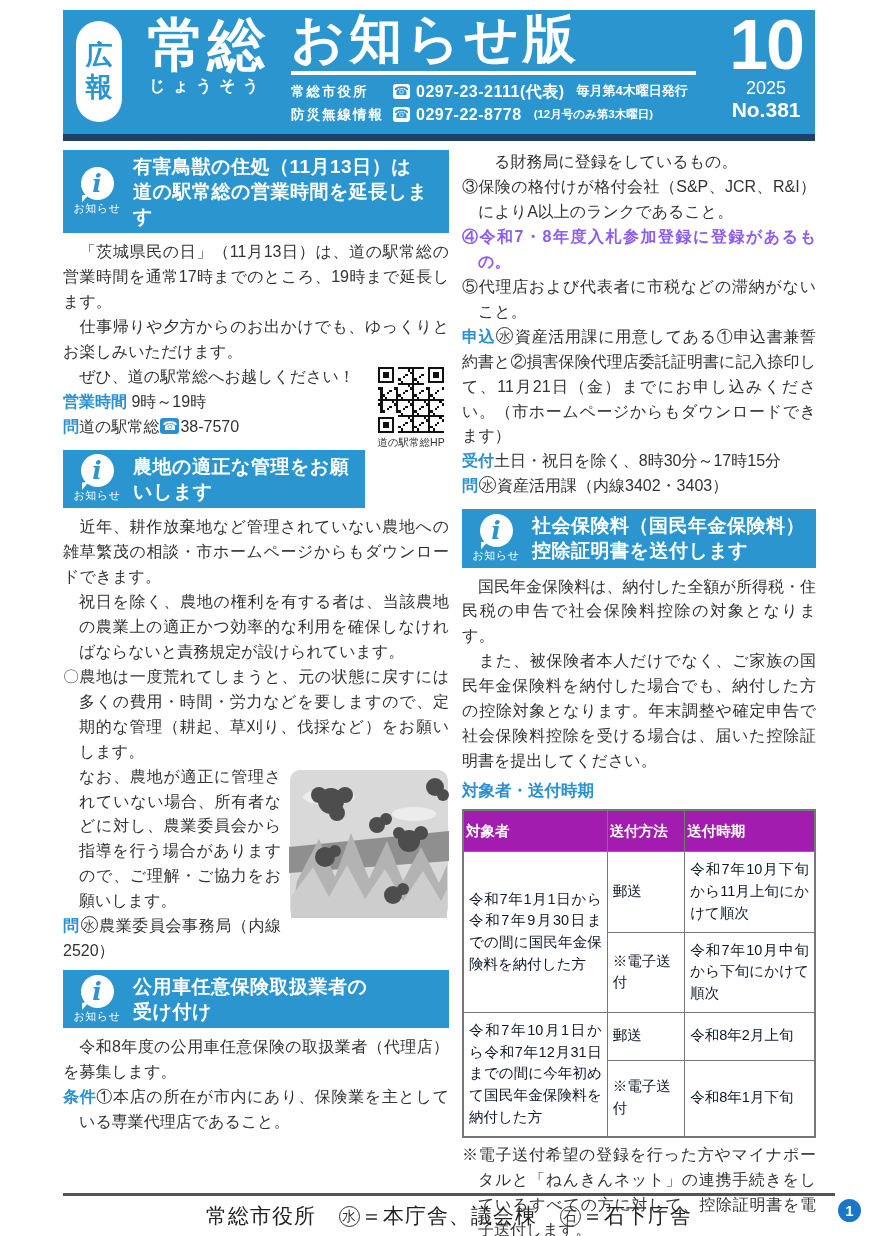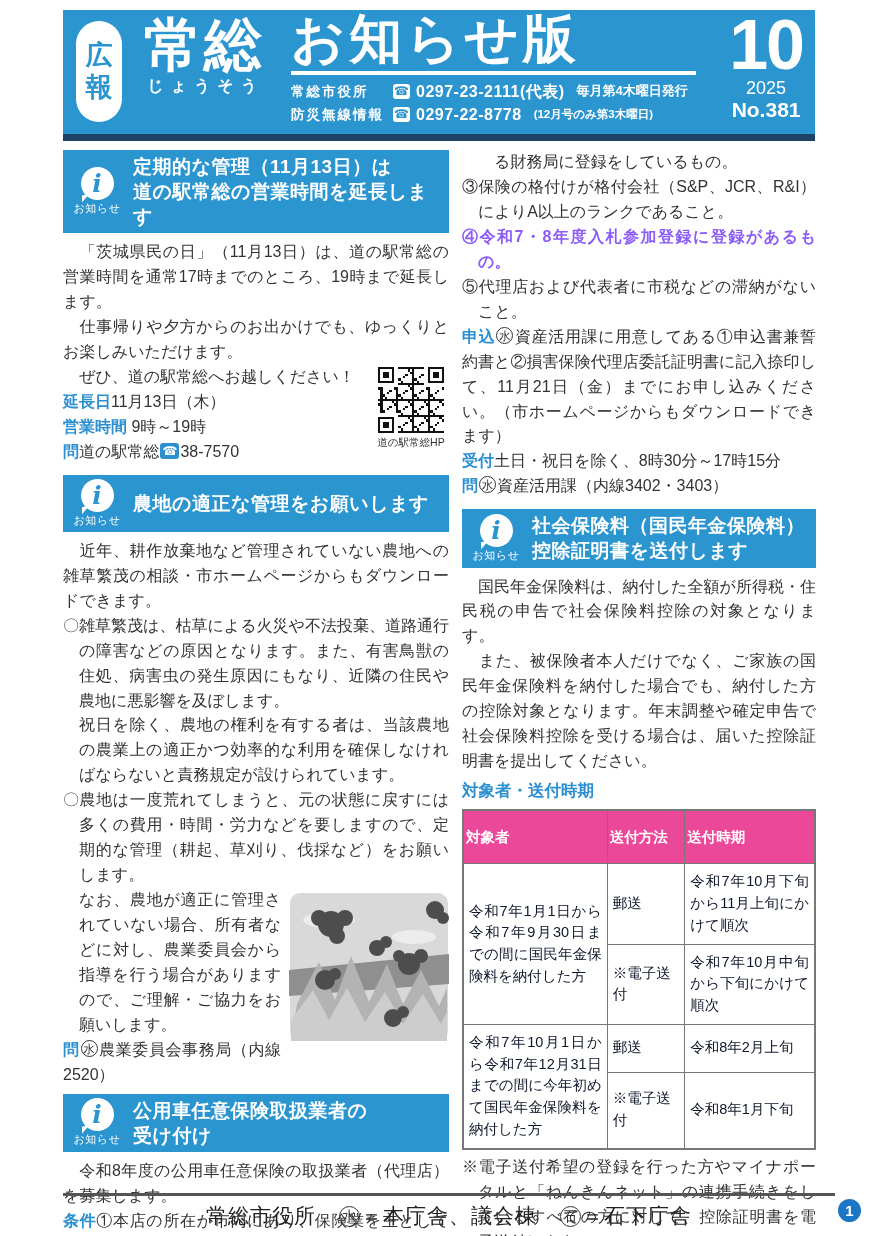--- a/index.html
+++ b/index.html
@@ -5,21 +5,21 @@
   html,body{margin:0;padding:0;background:#ffffff;}
   body{width:874px;height:1236px;font-family:"Liberation Sans",sans-serif;}
   .page{position:absolute;width:874px;height:1236px;overflow:hidden;background:#fff;}
 
   
   .masthead{position:absolute;left:63px;top:10px;width:752px;height:124px;
     background:#2b95cf;border-bottom:7px solid #1d4265;color:#fff;}
   .koho-pill{position:absolute;left:13px;top:11px;width:46px;height:101px;background:#fff;
     border-radius:23px;display:flex;flex-direction:column;align-items:center;justify-content:center;gap:2px;}
   .koho-pill span{color:#2b95cf;font-weight:bold;font-size:27px;line-height:1.1;}
-  .cityname{position:absolute;left:56px;top:6px;width:145px;text-align:right;}
+  .cityname{position:absolute;left:72px;top:6px;width:145px;text-align:center;}
   .cityname .big{font-size:58px;font-weight:bold;letter-spacing:2px;line-height:1.0;}
   .cityname .kana{font-size:16px;font-weight:bold;letter-spacing:7px;margin-top:2px;}
   .mast-main{position:absolute;left:228px;top:2px;width:420px;}
   .mast-main .title{font-size:53px;font-weight:bold;letter-spacing:4px;line-height:1.0;white-space:nowrap;}
   .mast-rule{height:4px;background:#fff;margin-top:6px;width:405px;}
   .contact{margin-top:5px;font-size:13.5px;line-height:1.45;white-space:nowrap;}
   .contact .row{display:flex;align-items:center;gap:6px;}
   .contact .org{font-weight:bold;letter-spacing:2px;width:96px;}
   .contact .ph{font-size:16px;font-weight:bold;letter-spacing:0.5px;}
   .contact .note{font-weight:bold;margin-left:6px;font-size:13px;}
@@ -60,21 +60,21 @@
 
   .qr-wrap{float:right;width:76px;margin:2px 0 2px 8px;text-align:center;}
   .qr-box svg{width:66px;height:66px;display:block;margin:0 auto;}
   .qr-cap{font-size:10.5px;color:#333;margin-top:1px;white-space:nowrap;}
 
   .weeds{float:right;margin:4px 0 2px 8px;}
 
   .subhead{color:#2b8fd0;font-weight:bold;font-size:16.5px;margin-top:4px;}
 
   table.sched{border-collapse:collapse;width:100%;margin-top:5px;border:2px solid #777;}
-  .sched th{background:#ec4899;color:#fff;font-size:14.5px;font-weight:bold;padding:15px 2px;border:1px solid #777;}
+  .sched th{background:#a21caf;color:#fff;font-size:14.5px;font-weight:bold;padding:9px 2px;border:1px solid #777;}
   .sched td{font-size:14.5px;color:#0f172a;padding:7px 5px;border:1px solid #777;line-height:1.5;text-align:justify;}
   .sched td.c{text-align:left;}
 
   .gap10{height:10px;}
   .gap6{height:6px;}
 
   
   .footer-rule{position:absolute;left:63px;top:1193px;width:772px;border-top:3px solid #555;}
   .footer-text{position:absolute;left:63px;top:1202px;width:772px;text-align:center;
     font-size:21px;color:#222;letter-spacing:1px;}
@@ -123,21 +123,21 @@
 
   <div class="col-l">
 
     <div>
       <div class="artbar">
         <div class="ibadge">
           <div class="icirc">i</div>
           <div class="ilabel">お知らせ</div>
         </div>
         <div class="t">
-          <div>定期的な管理（11月13日）は</div>
+          <div>有害鳥獣の住処（11月13日）は</div>
           <div>道の駅常総の営業時間を延長します</div>
         </div>
       </div>
       <div class="body">
         <p>　「茨城県民の日」（11月13日）は、道の駅常総の営業時間を通常17時までのところ、19時まで延長します。</p>
         <p>　仕事帰りや夕方からのお出かけでも、ゆっくりとお楽しみいただけます。</p>
         <div class="qr-wrap">
           <div class="qr-box">
               <svg xmlns="http://www.w3.org/2000/svg" viewBox="0 0 29 29" shape-rendering="crispEdges" fill="#111">
                 <rect x="0" y="0" width="7" height="7"></rect>
@@ -374,23 +374,20 @@
                 <rect x="28" y="16" width="1" height="1"></rect>
                 <rect x="28" y="21" width="1" height="1"></rect>
                 <rect x="28" y="23" width="1" height="1"></rect>
                 <rect x="28" y="28" width="1" height="1"></rect>
               </svg>
             </div>
           <div class="qr-cap">道の駅常総HP</div>
         </div>
         <p>　ぜひ、道の駅常総へお越しください！</p>
         <p>
-          <span class="lbl">延長日</span><span>11月13日（木）</span>
-        </p>
-        <p>
           <span class="lbl">営業時間</span>
           <span>9時～19時</span>
         </p>
         <p>
           <span class="lbl">問</span><span>道の駅常総</span><span class="telchip">☎</span><span>38-7570</span>
         </p>
       </div>
     </div>
 
     <div class="gap10"></div>
@@ -398,21 +395,20 @@
     <div>
       <div class="artbar">
         <div class="ibadge">
           <div class="icirc">i</div>
           <div class="ilabel">お知らせ</div>
         </div>
         <div class="t">農地の適正な管理をお願いします</div>
       </div>
       <div class="body">
         <p>　近年、耕作放棄地など管理されていない農地への雑草繁茂の相談・市ホームページからもダウンロードできます。</p>
-        <p class="hang">〇雑草繁茂は、枯草による火災や不法投棄、道路通行の障害などの原因となります。また、有害鳥獣の住処、病害虫の発生原因にもなり、近隣の住民や農地に悪影響を及ぼします。</p>
         <p class="ind">祝日を除く、農地の権利を有する者は、当該農地の農業上の適正かつ効率的な利用を確保しなければならないと責務規定が設けられています。</p>
         <p class="hang">〇農地は一度荒れてしまうと、元の状態に戻すには多くの費用・時間・労力などを要しますので、定期的な管理（耕起、草刈り、伐採など）をお願いします。</p>
         <div class="ind">
           <span class="weeds">
             <svg width="160" height="150" viewBox="0 0 160 150">
               <rect x="1" y="1" width="158" height="148" rx="10" fill="#d9d9d9"></rect>
               <ellipse cx="40" cy="28" rx="26" ry="8" fill="#ececec"></ellipse>
               <ellipse cx="125" cy="45" rx="22" ry="7" fill="#ececec"></ellipse>
               <path d="M0 78 L160 62 L160 92 L0 104 Z" fill="#8f8f8f"></path>
               <path d="M8 112 L30 70 L46 108 L62 64 L80 110 L98 72 L114 112 L132 78 L150 114 L158 96 L158 149 L2 149 Z" fill="#b3b3b3"></path>

